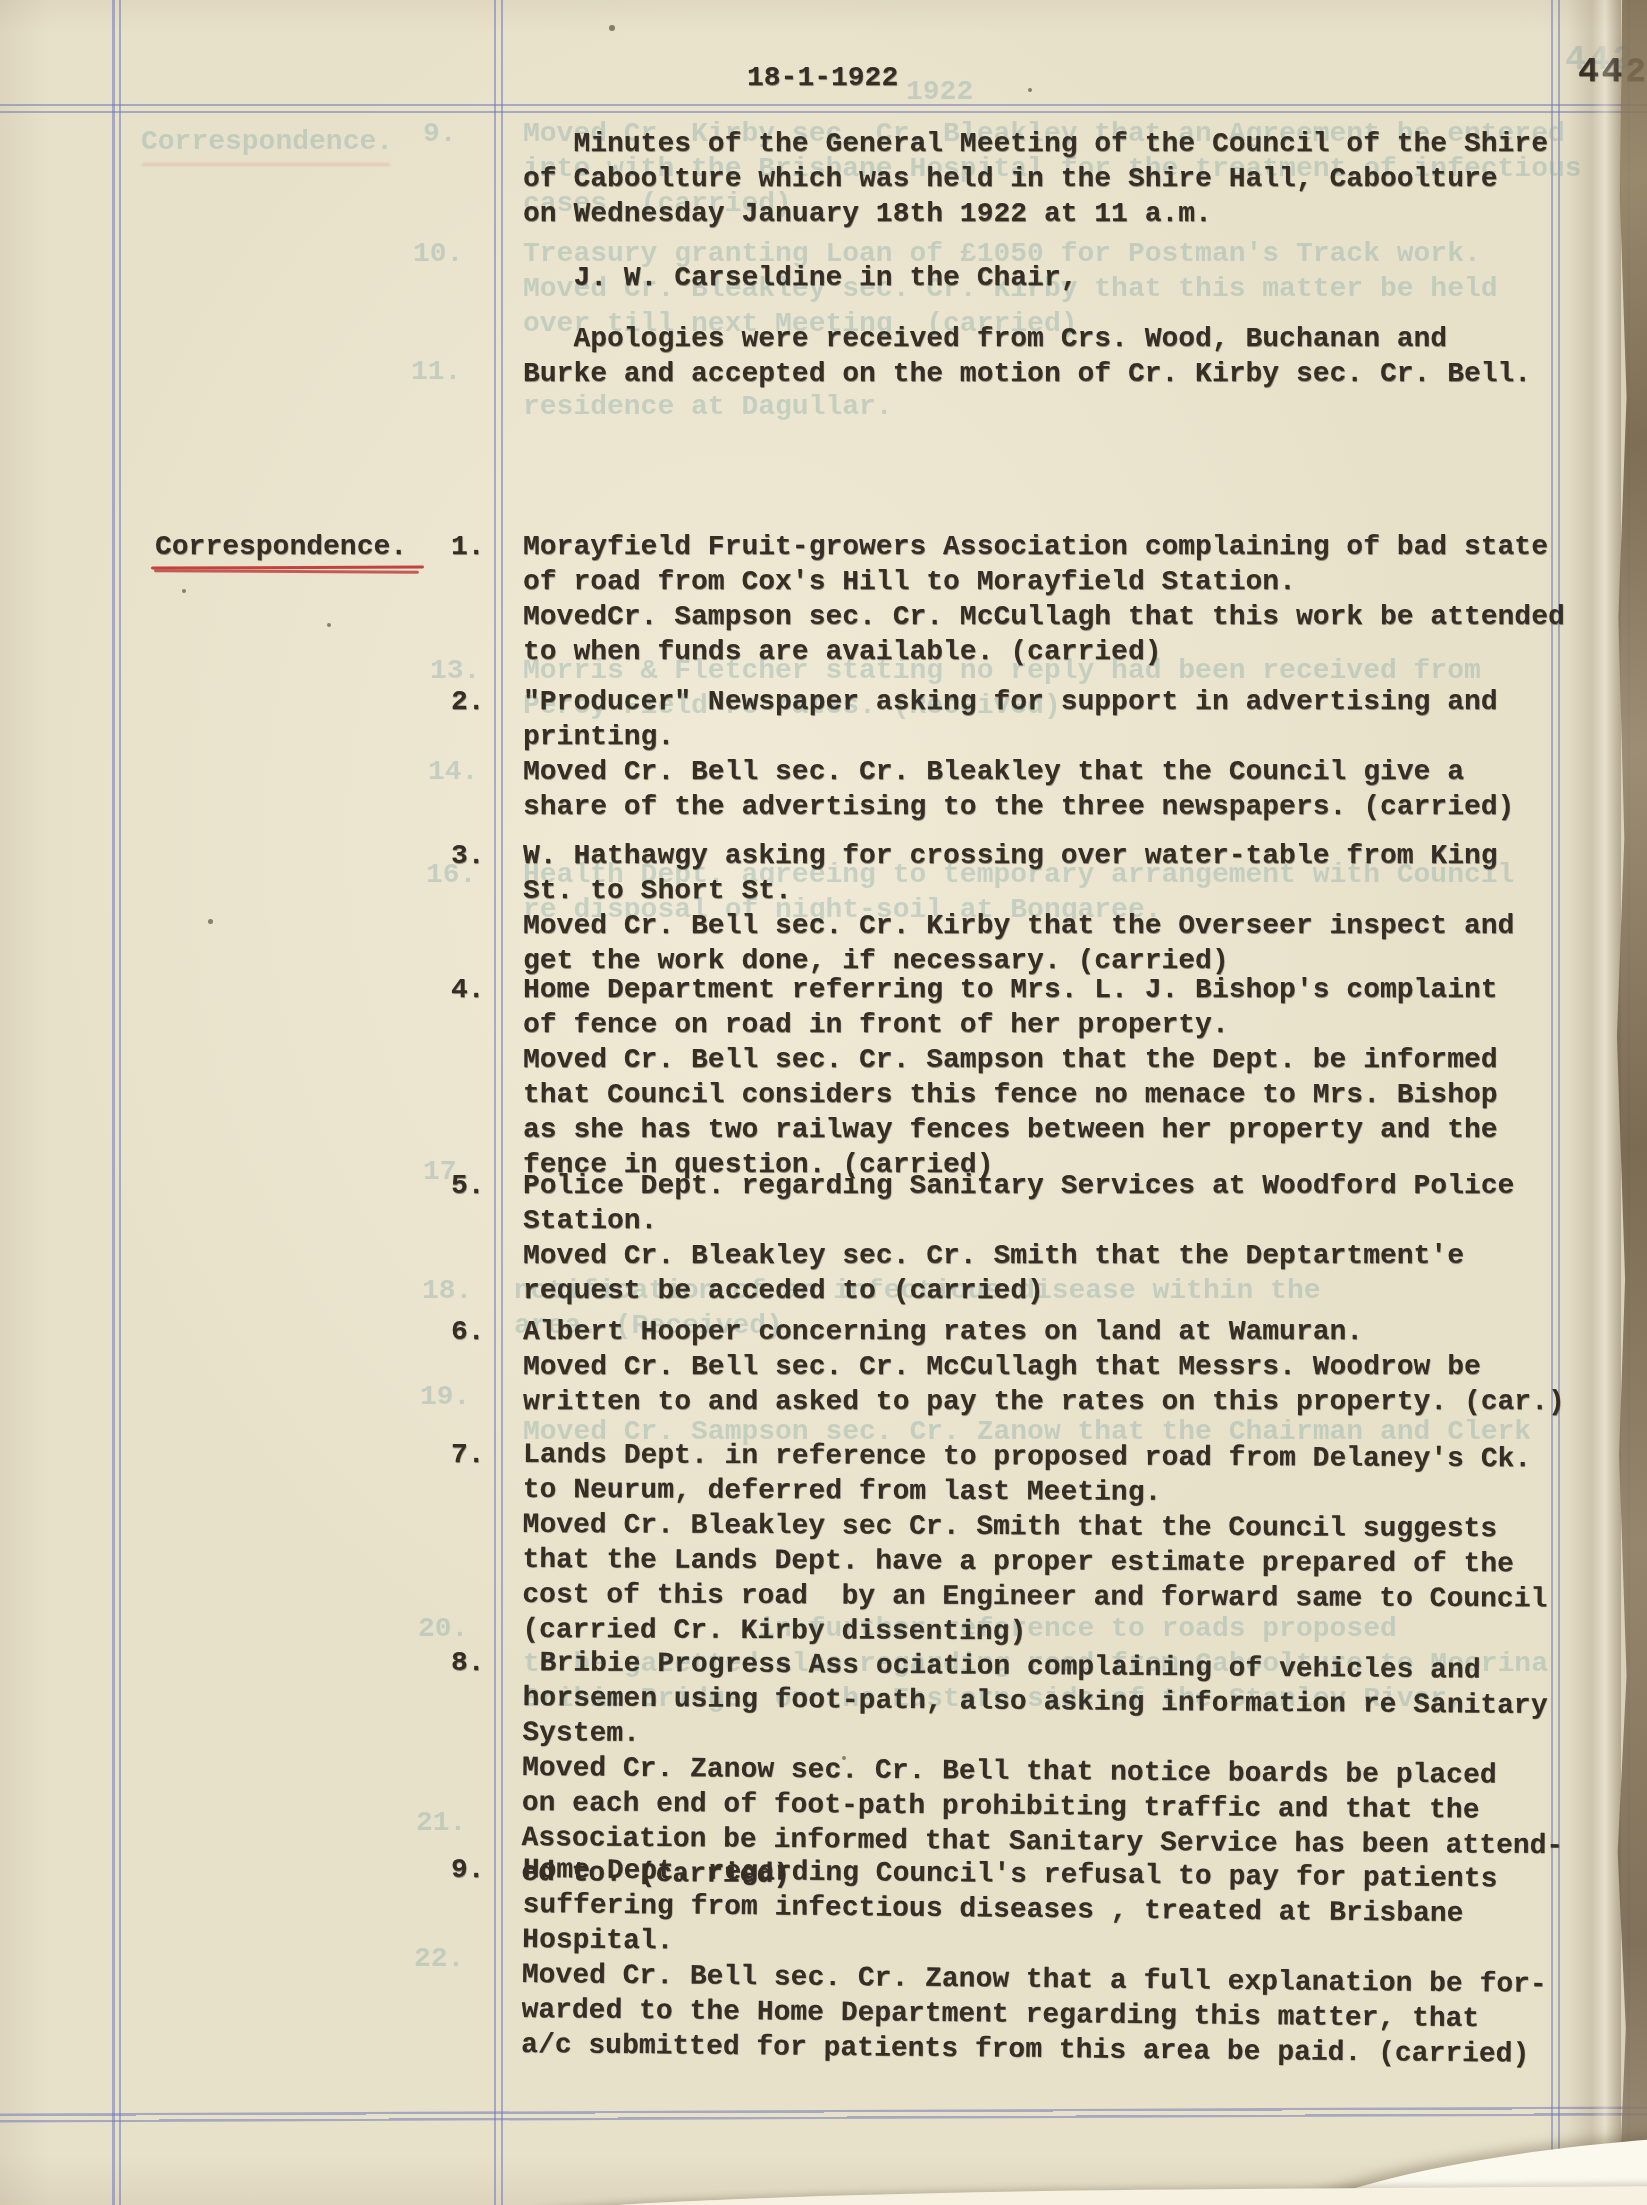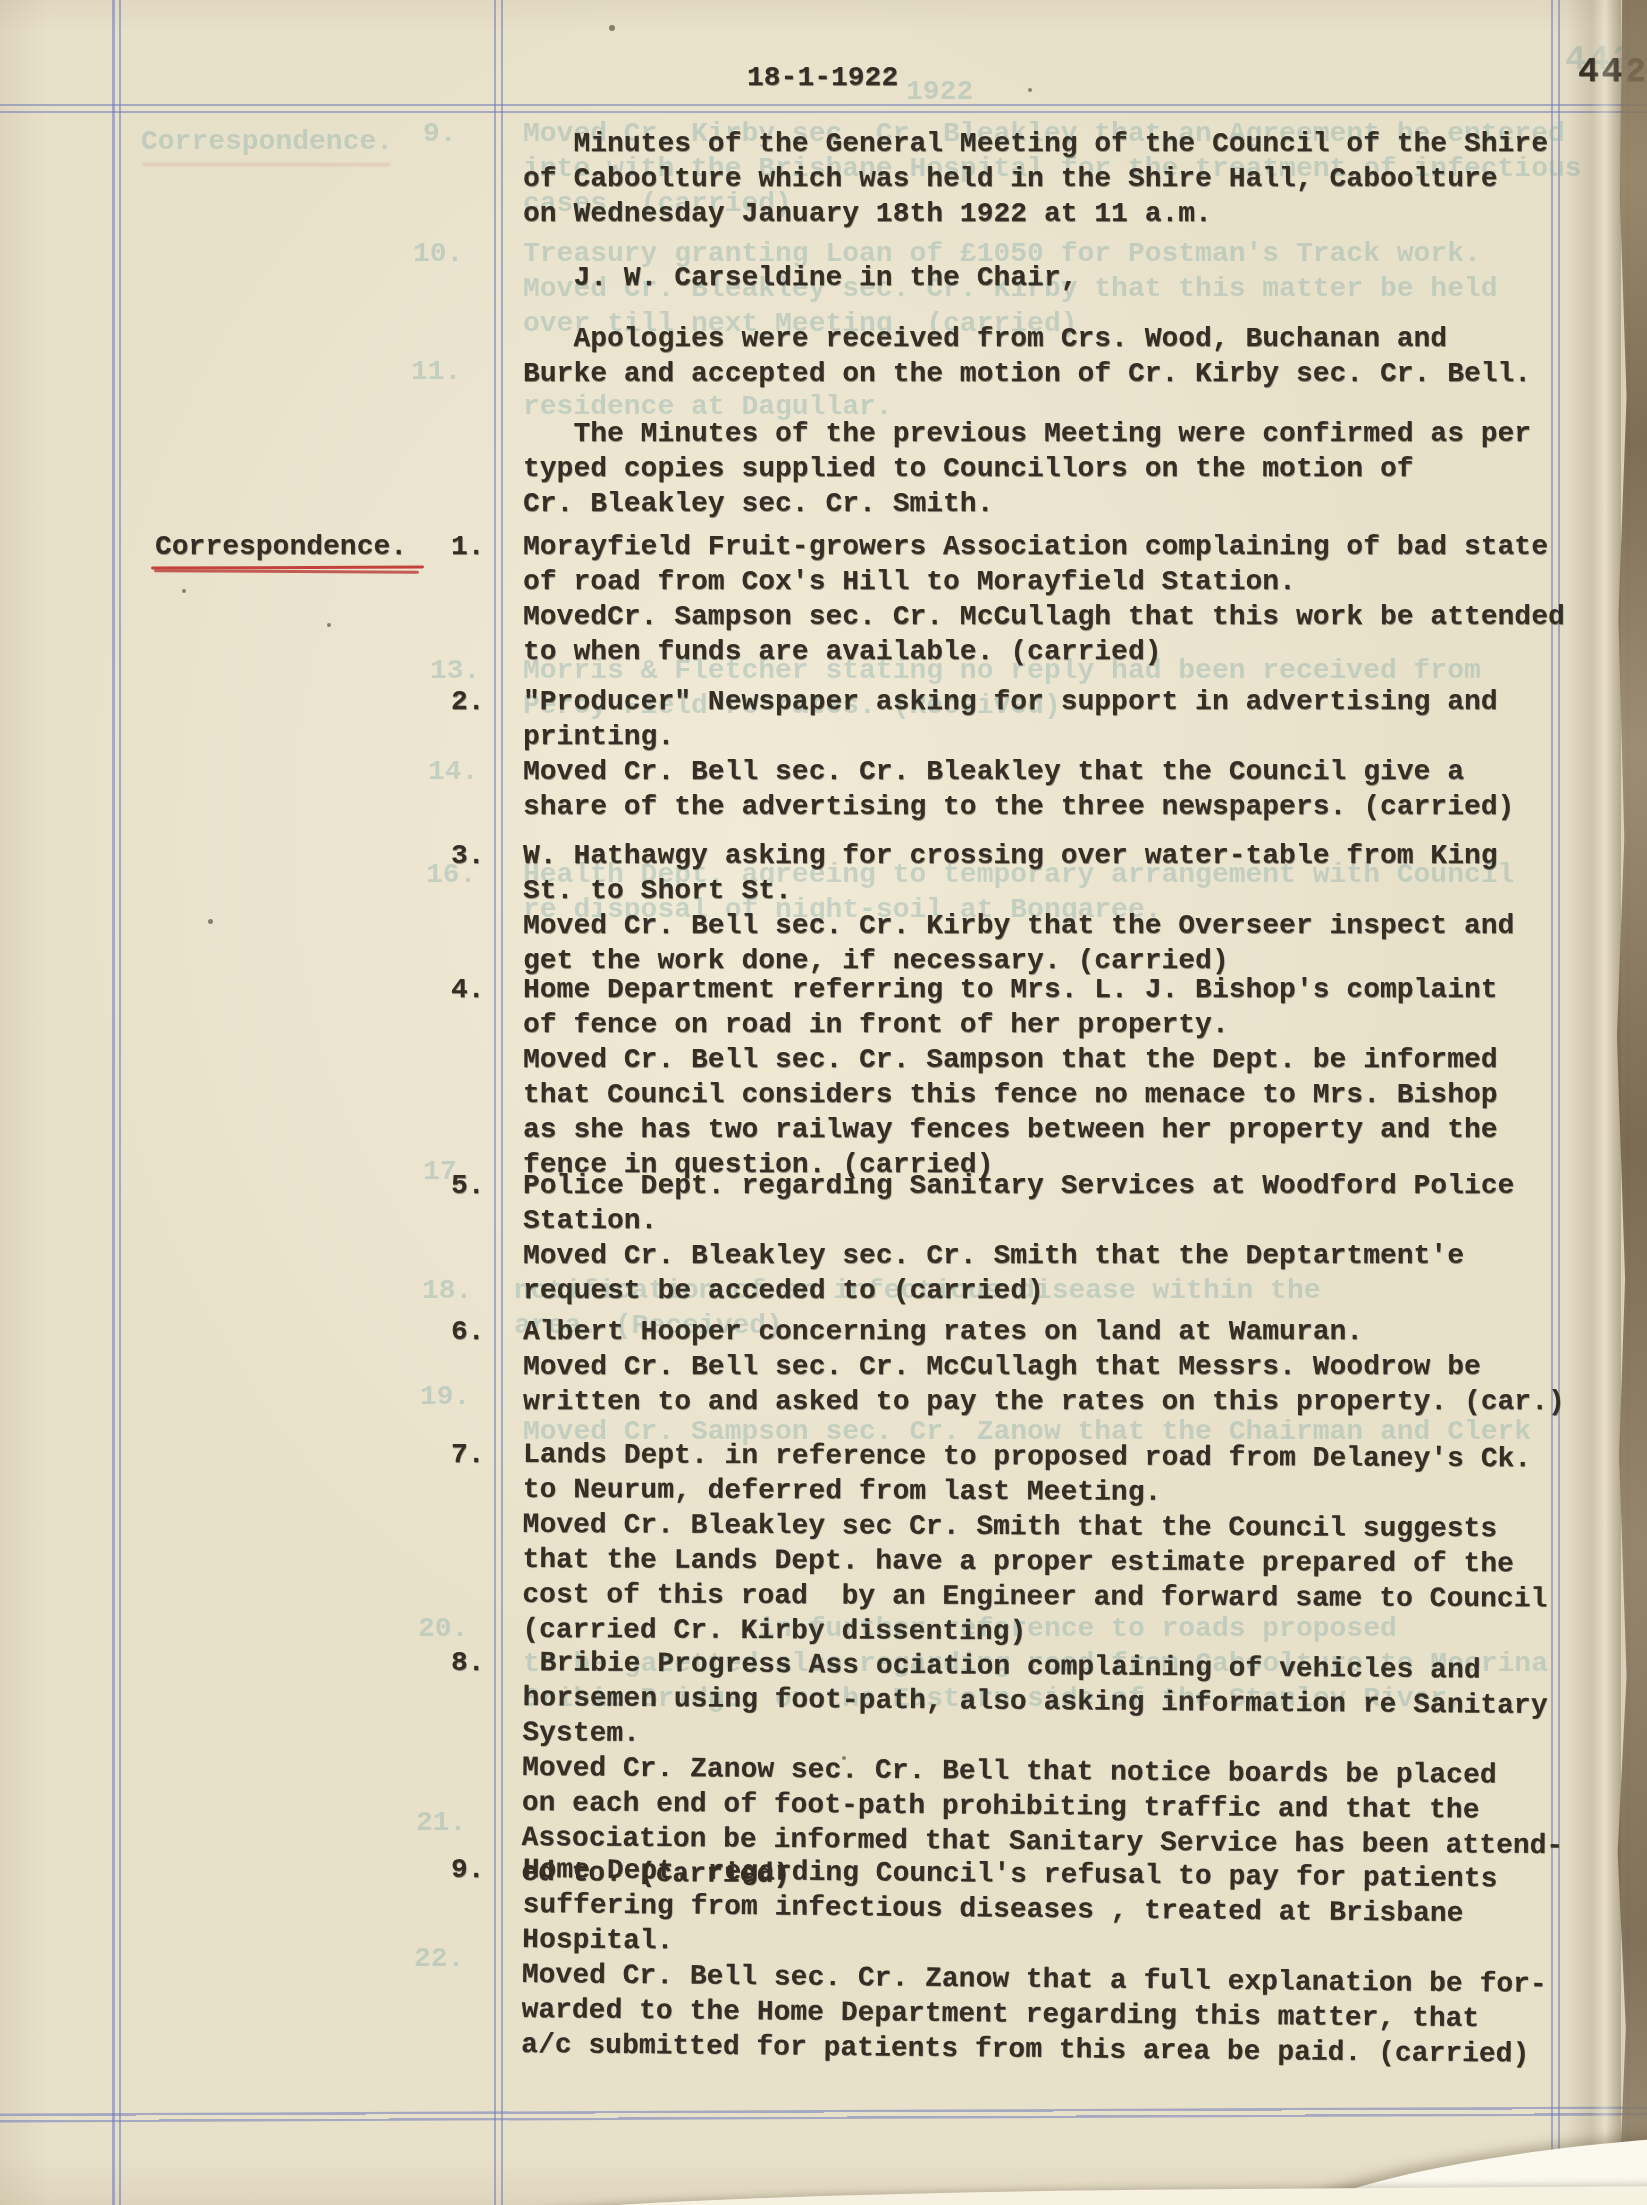--- a/index.html
+++ b/index.html
@@ -144,23 +144,20 @@
 
   <div class="t" style="left:747px;top:60px">18-1-1922</div>
   <div class="t page-number" style="left:1578px;top:55px">442</div>
 
   <div class="t body-col" style="top:126px">&nbsp;&nbsp;&nbsp;Minutes of the General Meeting of the Council of the Shire
 of Caboolture which was held in the Shire Hall, Caboolture
 on Wednesday January 18th 1922 at 11 a.m.</div>
   <div class="t body-col" style="top:260px">&nbsp;&nbsp;&nbsp;J. W. Carseldine in the Chair,</div>
   <div class="t body-col" style="top:321px">&nbsp;&nbsp;&nbsp;Apologies were received from Crs. Wood, Buchanan and
 Burke and accepted on the motion of Cr. Kirby sec. Cr. Bell.</div>
-  <div class="t body-col" style="top:416px">&nbsp;&nbsp;&nbsp;The Minutes of the previous Meeting were confirmed as per
-typed copies supplied to Councillors on the motion of
-Cr. Bleakley sec. Cr. Smith.</div>
 
   <div class="t" style="left:155px;top:529px">Correspondence.</div>
   <div class="red-underline"></div>
 
   <div>
     <span class="t num" style="top:529px">1.</span>
     <div class="t body-col" style="top:529px">Morayfield Fruit-growers Association complaining of bad state
 of road from Cox's Hill to Morayfield Station.
 MovedCr. Sampson sec. Cr. McCullagh that this work be attended
 to when funds are available. (carried)</div>

